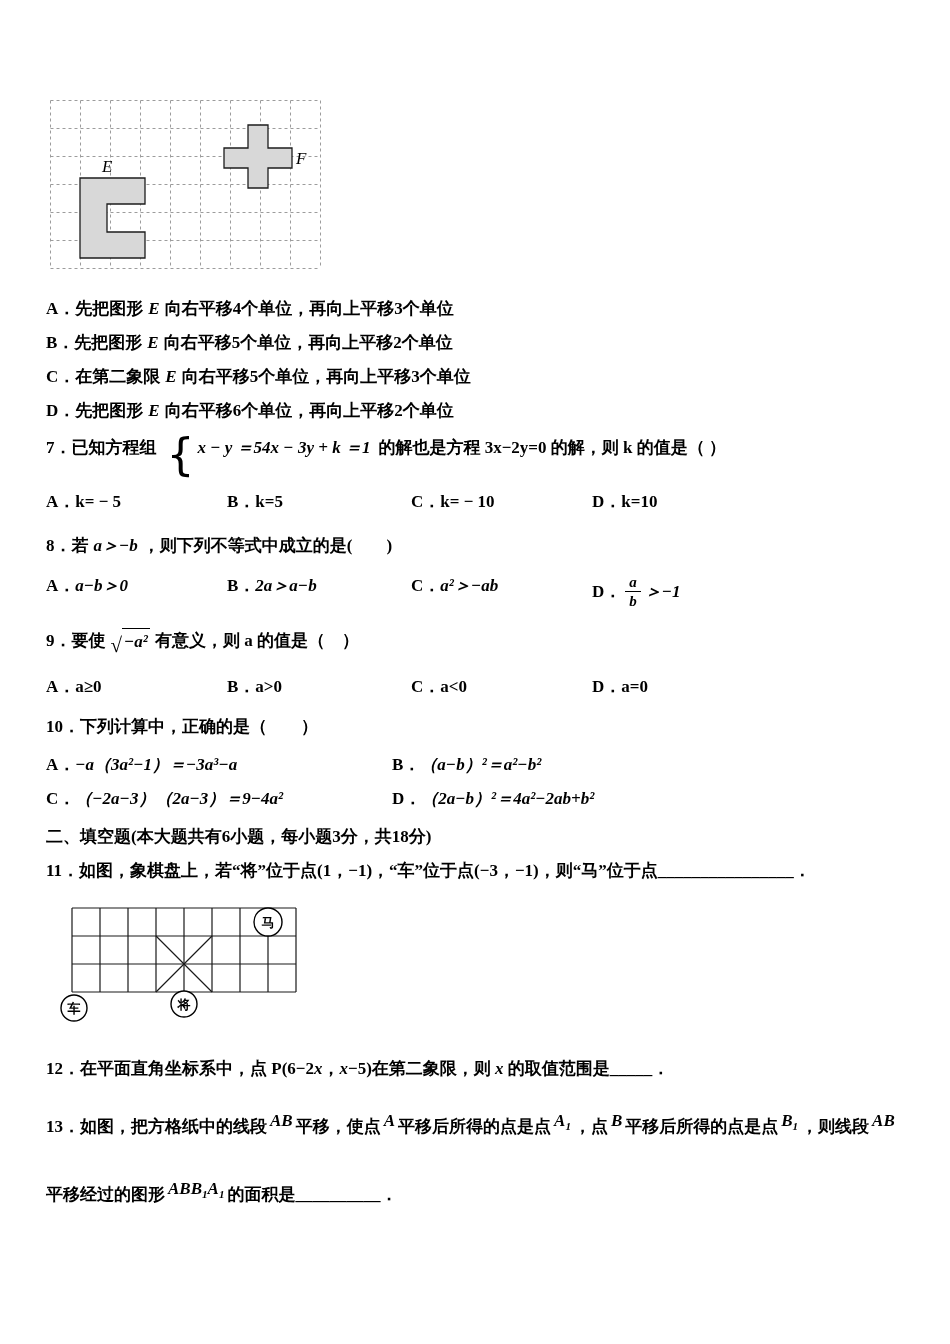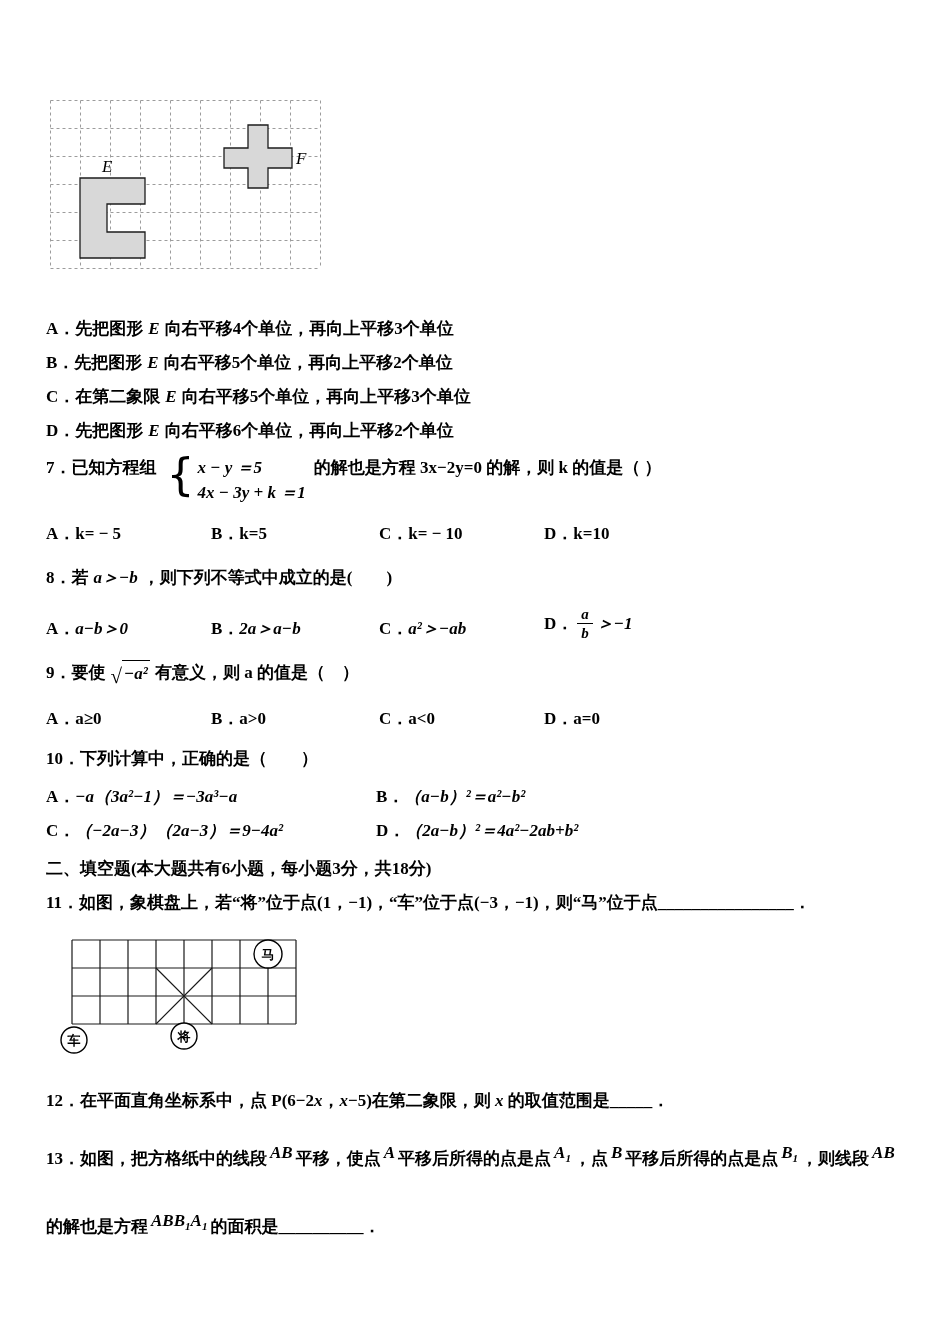--- a/index.html
+++ b/index.html
@@ -10,27 +10,27 @@
 
   svg.fig1{display:block;margin-left:4px;}
   .gl{stroke:#9c9c9c;stroke-width:1;fill:none;stroke-dasharray:3 3;}
   .shape{fill:#d8d8d8;stroke:#1c1c1c;stroke-width:1.3;}
   .flabel{font-family:"Liberation Serif",serif;font-style:italic;font-size:17px;fill:#000;}
 
   .qtext{font-size:17px;font-weight:700;line-height:34px;}
   .m{font-family:"Liberation Serif",serif;font-style:italic;font-weight:700;}
   .mv{margin:0 5px;}
 
-  .q6opts{margin-top:40px;}
+  .q6opts{margin-top:20px;}
 
   .sysrow{display:flex;align-items:flex-start;font-size:17px;font-weight:700;margin-top:8px;line-height:1.45;}
   .brace{font-family:"DejaVu Sans",sans-serif;font-size:44px;font-weight:400;line-height:.85;margin:0 3px 0 10px;}
-  .sys{display:flex;flex-direction:column;margin-right:8px;}
+  .sys{display:flex;margin-right:8px;}
 
-  .optrow{display:flex;align-items:flex-end;font-size:17px;font-weight:700;line-height:26px;margin-top:16px;}
+  .optrow{display:flex;align-items:flex-start;font-size:17px;font-weight:700;line-height:26px;margin-top:16px;gap:16px;}
   .optrow .col{width:165px;}
   .optrow .col:nth-child(2){width:168px;}
   .optrow .col.last{width:auto;}
   .optrow2 .col{width:330px;}
   .optrow2 .col.last{width:auto;}
 
   .qrow{display:flex;align-items:center;}
 
   .sqrt{display:inline-flex;align-items:flex-end;margin:0 5px;}
   .rad{font-size:21px;font-weight:400;line-height:1;transform:translateY(1px);}
@@ -150,17 +150,17 @@
     </svg>
 
     <div class="qtext mt26">
       <span>12．在平面直角坐标系中，点 P(6−2</span><span class="m">x</span><span>，</span><span class="m">x</span><span>−5)在第二象限，则 </span><span class="m">x</span><span> 的取值范围是_____．</span>
     </div>
 
     <div class="qtext mt16">
       <span>13．如图，把方格纸中的线段</span><span class="m raised"><span>AB</span></span><span>平移，使点</span><span class="m raised"><span>A</span></span><span>平移后所得的点是点</span><span class="m raised"><span>A</span><sub>1</sub></span><span>，点</span><span class="m raised"><span>B</span></span><span>平移后所得的点是点</span><span class="m raised"><span>B</span><sub>1</sub></span><span>，则线段</span><span class="m raised"><span>AB</span></span>
     </div>
     <div class="qtext mt28">
-      <span>的解也是方程</span><span class="m raised"><span>ABB</span><sub>1</sub><span>A</span><sub>1</sub></span><span>的面积是__________．</span>
+      <span>平移经过的图形</span><span class="m raised"><span>ABB</span><sub>1</sub><span>A</span><sub>1</sub></span><span>的面积是__________．</span>
     </div>
 
   </div>
 </div>
 
 </body></html>

